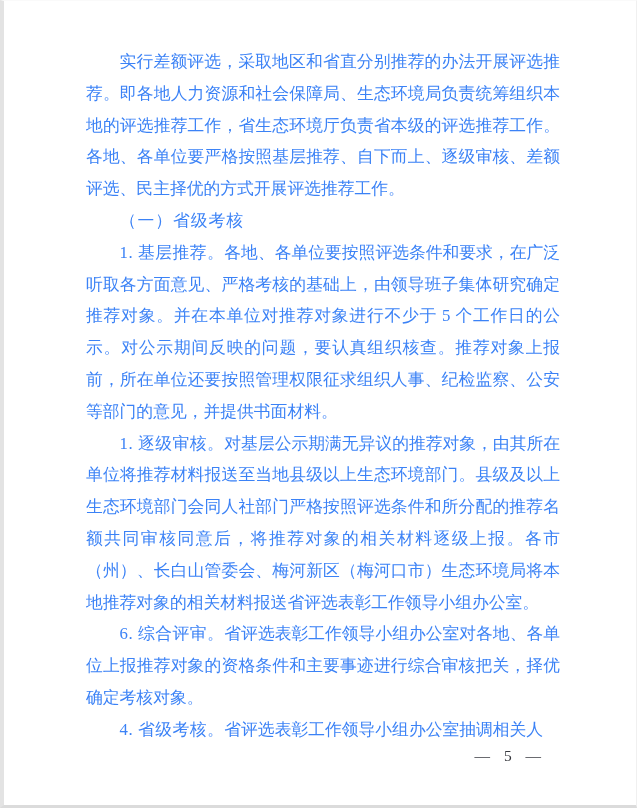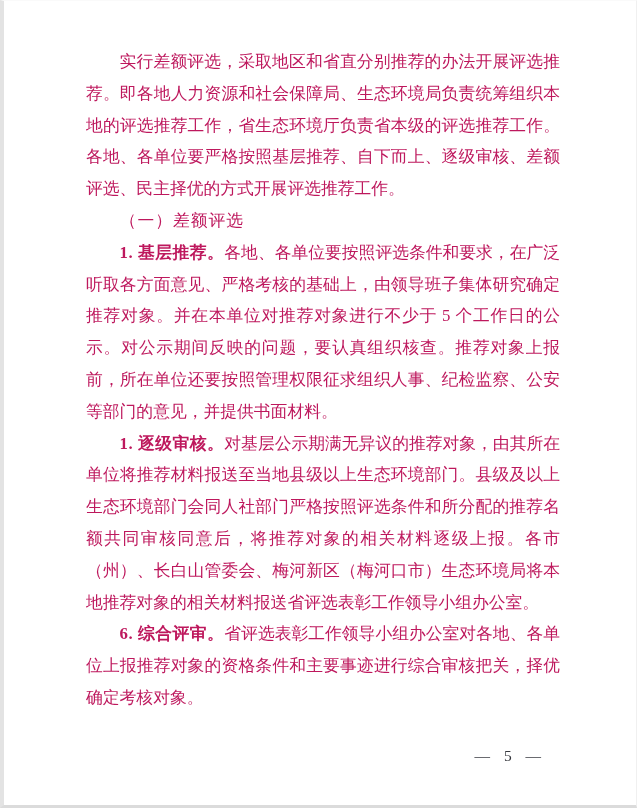--- a/index.html
+++ b/index.html
@@ -20,31 +20,31 @@
     overflow: hidden;
     font-family: "Liberation Serif", "DejaVu Serif", serif;
   }
   .content {
     position: absolute;
     left: 82px;
     top: 45px;
     width: 474px;
     font-size: 16.8px;
     line-height: 31.8px;
-    color: #be185d;
+    color: #3b82f6;
     text-align: justify;
     text-justify: inter-ideograph;
   }
   .content p {
     margin: 0;
     padding: 0;
     text-indent: 2em;
   }
   .content p .lead {
-    font-weight: bold;
+    font-weight: normal;
     letter-spacing: 0.5px;
   }
   .section-heading {
     letter-spacing: 1px;
   }
   .page-number {
     position: absolute;
     top: 744px;
     right: 90px;
     font-size: 15.5px;
@@ -55,25 +55,26 @@
   }
 </style>
 </head>
 <body>
 
 <div class="page">
   <div class="content">
 
     <p><span class="lead"></span><span>实行差额评选，采取地区和省直分别推荐的办法开展评选推荐。即各地人力资源和社会保障局、生态环境局负责统筹组织本地的评选推荐工作，省生态环境厅负责省本级的评选推荐工作。各地、各单位要严格按照基层推荐、自下而上、逐级审核、差额评选、民主择优的方式开展评选推荐工作。</span></p>
 
-    <p class="section-heading"><span>（一）差额评选</span></p>
+    <p class="section-heading"><span>（一）省级考核</span></p>
 
     <p><span class="lead">1. 基层推荐。</span><span>各地、各单位要按照评选条件和要求，在广泛听取各方面意见、严格考核的基础上，由领导班子集体研究确定推荐对象。并在本单位对推荐对象进行不少于 5 个工作日的公示。对公示期间反映的问题，要认真组织核查。推荐对象上报前，所在单位还要按照管理权限征求组织人事、纪检监察、公安等部门的意见，并提供书面材料。</span></p>
 
     <p><span class="lead">1. 逐级审核。</span><span>对基层公示期满无异议的推荐对象，由其所在单位将推荐材料报送至当地县级以上生态环境部门。县级及以上生态环境部门会同人社部门严格按照评选条件和所分配的推荐名额共同审核同意后，将推荐对象的相关材料逐级上报。各市（州）、长白山管委会、梅河新区（梅河口市）生态环境局将本地推荐对象的相关材料报送省评选表彰工作领导小组办公室。</span></p>
 
     <p><span class="lead">6. 综合评审。</span><span>省评选表彰工作领导小组办公室对各地、各单位上报推荐对象的资格条件和主要事迹进行综合审核把关，择优确定考核对象。</span></p>
 
+    <p><span class="lead">4. 省级考核。</span><span>省评选表彰工作领导小组办公室抽调相关人</span></p>
 
   </div>
 
   <div class="page-number">— 5 —</div>
 </div>
 
 </body></html>

